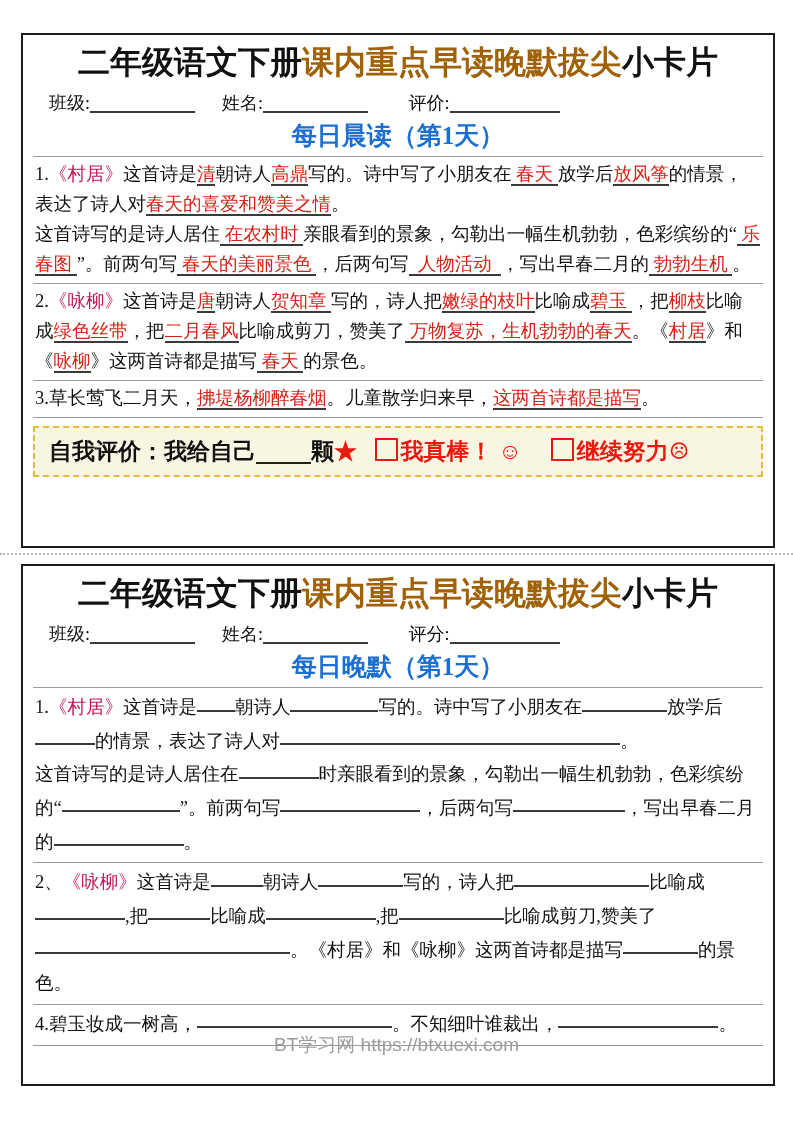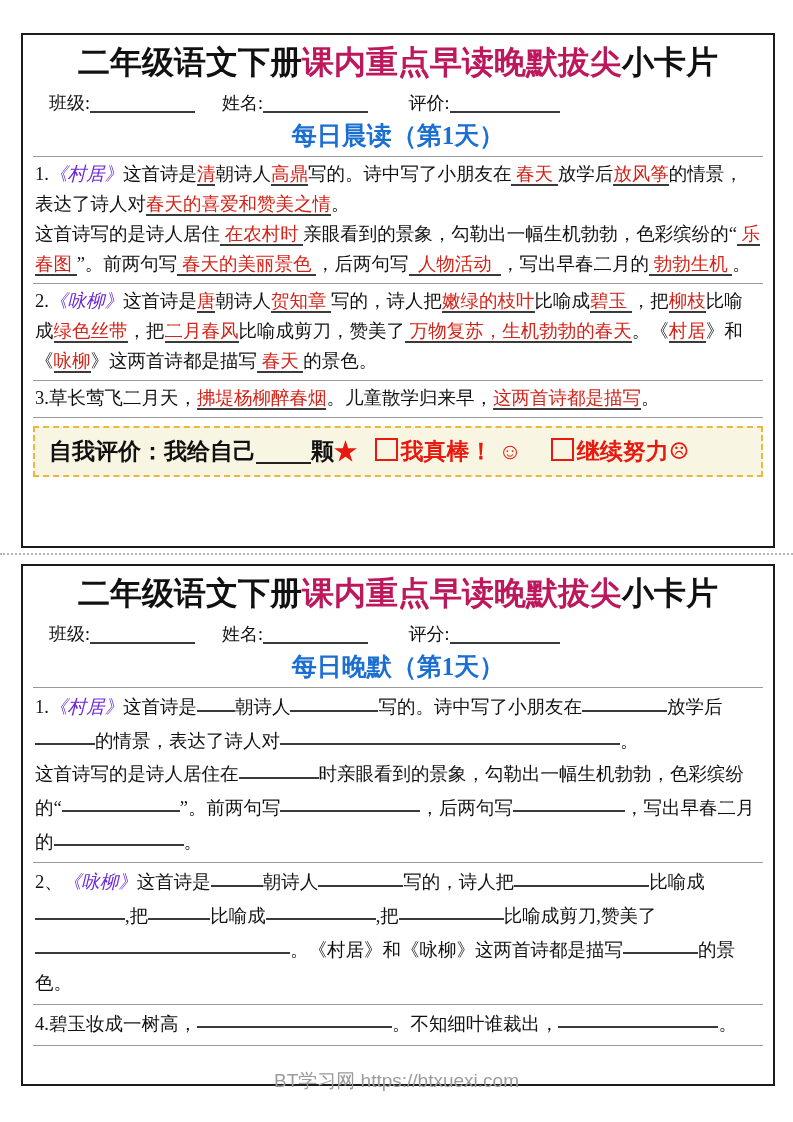--- a/index.html
+++ b/index.html
@@ -18,36 +18,36 @@
 
   .rows { border-top:1px solid #9a9a9a; border-bottom:1px solid #9a9a9a; }
   .row { padding:3px 2px; font-size:18.5px; color:#111; }
   .row + .row { border-top:1px solid #9a9a9a; }
   .morning .row { line-height:1.62; }
   .evening .row { line-height:1.82; }
   .rich-line { margin:0; }
 
   .sg-n  { color:#111; }
   .sg-k  { color:#111; font-weight:bold; }
-  .sg-dred { color:#be185d; }
-  .sg-blue { color:#6d28d9;font-style:italic; }
+  .sg-dred { color:#a16207; }
+  .sg-blue { color:#be185d; }
   .sg-ans { color:#d42318; border-bottom:2px solid #3a3a3a; padding-bottom:0px; }
   .sg-red { color:#e8190f; }
   .sg-blank { display:inline-block; border-bottom:2px solid #3a3a3a; height:1em; vertical-align:baseline; }
 
   .eval-box { margin-top:8px; background:#f9f5e3; border:2px dashed #e7b93c;
               padding:8px 8px 8px 14px; font-size:23px; font-weight:bold; white-space:nowrap; }
   .eval-box .sg-blank { border-bottom-color:#222; }
   .sg-cb { display:inline-block; width:19px; height:19px; border:2px solid #e8190f;
            vertical-align:-2px; margin:0 3px 0 6px; background:transparent; }
 
   .cut-line { position:absolute; top:553px; left:0; width:793px; height:0;
               border-top:2px dotted #b5b5b5; }
 
-  .watermark { position:absolute; top:1068px; left:50%; transform:translateX(-50%);
+  .watermark { position:absolute; top:1032px; left:50%; transform:translateX(-50%);
                color:#9c9c9c; font-size:19px; font-family:"Liberation Sans","DejaVu Sans",sans-serif;
                white-space:nowrap; }
 </style>
 </head>
 <body>
 
 <div class="page">
 
   <section class="card morning">
     <h1 class="card-title"><span class="rich-line"><span class="sg-k">二年级语文下册</span><span class="sg-dred">课内重点早读晚默拔尖</span><span class="sg-k">小卡片</span></span></h1>

